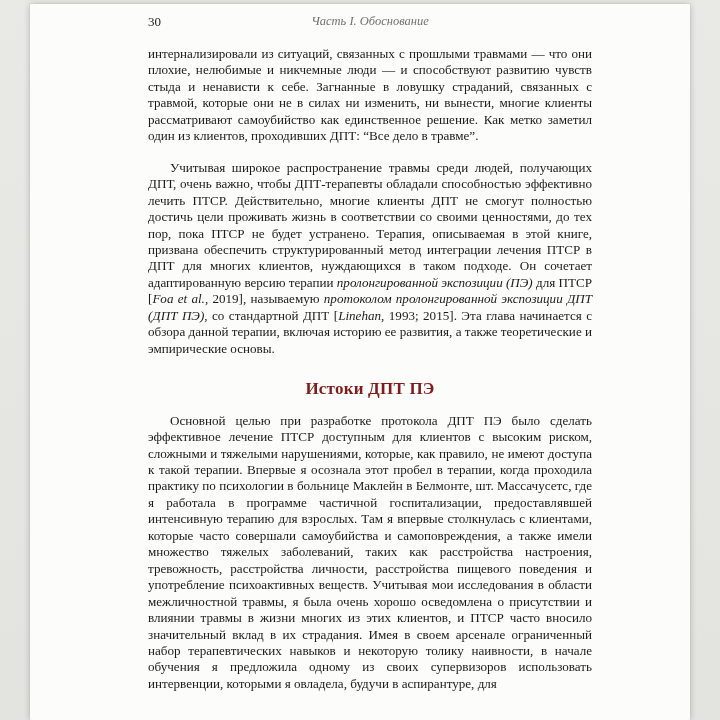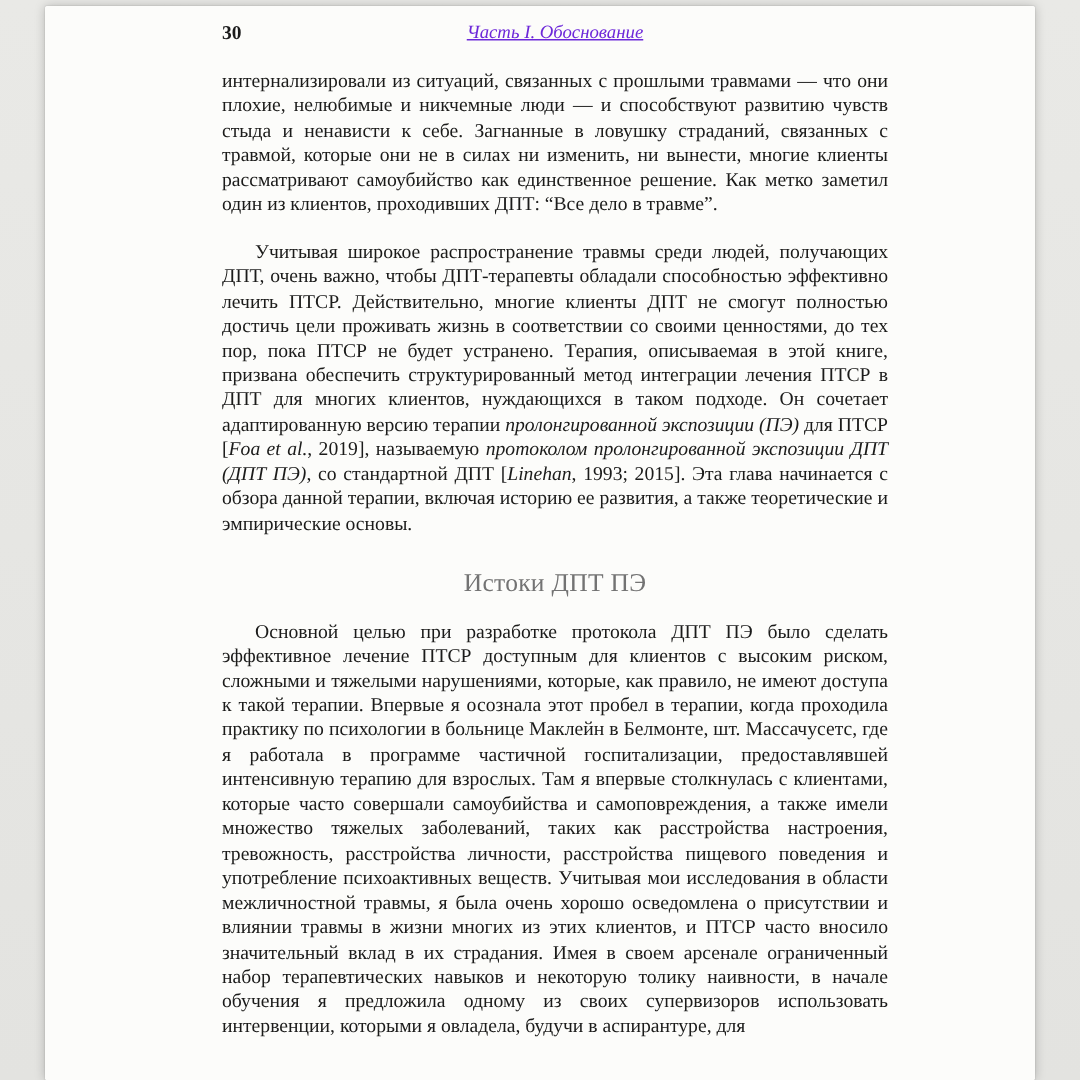--- a/index.html
+++ b/index.html
@@ -34,54 +34,53 @@
   }
   .page-header {
     position: relative;
     height: 18px;
     margin-bottom: 14px;
   }
   .page-number {
     position: absolute;
     left: 0;
     top: 0;
-    font-weight: bold;
+    font-weight: normal;
     font-size: 13px;
     color: #1b1b1b;
   }
   .running-title {
     display: block;
     text-align: center;
     font-style: italic;
     font-size: 12.5px;
-    color: #6d28d9;
-    text-decoration: underline;
+    color: #737373;
   }
   .page-body {
     color: #1b1b1a;
     font-size: 13.1px;
     line-height: 16.45px;
     text-align: justify;
   }
   .page-body p.para {
     margin: 0;
     text-indent: 0;
   }
   .page-body p.para.indent {
     text-indent: 22px;
     margin-top: 15px;
   }
   .page-body em {
     font-style: italic;
   }
   h2.section-heading {
     font-size: 17px;
-    font-weight: normal;
+    font-weight: bold;
     text-align: center;
-    color: #737373;
+    color: #7f1d1d;
     margin: 24px 0 15px 0;
     text-indent: 0;
     letter-spacing: 0.2px;
   }
 </style>
 </head>
 <body>
 
 <div class="photo-bg">
   <div class="book-page">

